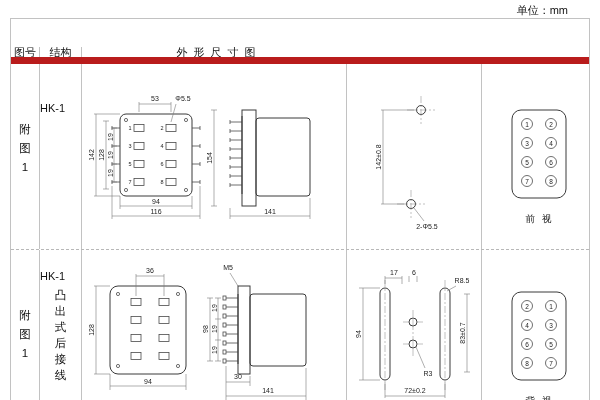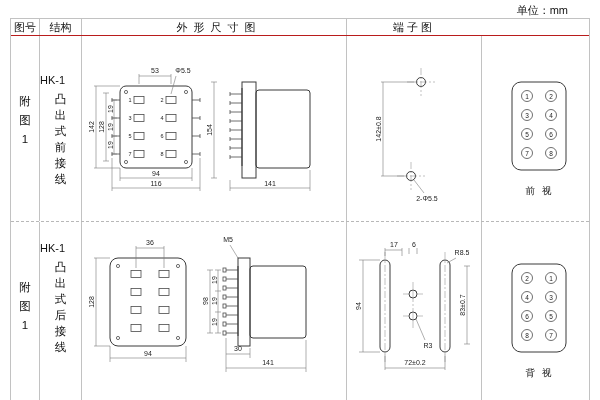--- a/index.html
+++ b/index.html
@@ -1,21 +1,21 @@
 <!DOCTYPE html>
 <html><head>
 <meta charset="utf-8">
 <style>
   *{box-sizing:border-box;}
   html,body{margin:0;padding:0;background:#e9e9e9;}
   .page{position:relative;width:600px;height:400px;background:#ffffff;font-family:"Liberation Sans",sans-serif;color:#222;overflow:hidden;margin:0 auto;}
   .unit{position:absolute;top:3px;right:32px;font-size:11px;color:#111;}
   .tbl{position:absolute;left:10px;top:18px;width:580px;border:1px solid #c2c2c2;background:#fff;}
   .row{display:grid;grid-template-columns:28px 42px 265px 135px 110px;}
-  .hrow{height:17px;border-bottom:1px solid #b91c1c;}
+  .hrow{height:17px;border-bottom:7px solid #b91c1c;margin-top:28px;}
   .hrow .cell{display:flex;align-items:center;justify-content:center;font-size:11px;color:#111;}
   .brow1{height:185px;}
   .brow2{height:180px;border-top:1px dashed #b8b8b8;}
   .cell{border-left:1px solid #c2c2c2;overflow:hidden;position:relative;}
   .cell:first-child{border-left:none;}
   .ls3{letter-spacing:3px;}
   .ls6{letter-spacing:6px;padding-left:10px;}
   .vchars{width:15px;margin:0 auto;word-break:break-all;text-align:center;font-size:11.5px;color:#111;}
   .figno{line-height:19px;padding-top:56px;}
   .model{text-align:left;font-size:11px;color:#111;}
@@ -38,30 +38,28 @@
 
 <div class="page">
   <div class="unit">单位：mm</div>
 
   <div class="tbl">
 
     <div class="row hrow">
       <div class="cell">图号</div>
       <div class="cell">结构</div>
       <div class="cell ls6">外形尺寸图</div>
-      <div class="cell ls3">端子图</div>
     </div>
 
     <div class="row brow1">
       <div class="cell">
         <div class="vchars figno">附图1</div>
       </div>
       <div class="cell">
         <div class="model m1">HK-1</div>
-        <div class="vchars sdesc">凸出式前接线</div>
       </div>
 
       <div class="cell">
         <svg width="265" height="185" viewBox="0 0 265 185">
           <g>
             <rect class="ol" x="38" y="50" width="72" height="82" rx="6"></rect>
             <circle class="sq" cx="44" cy="56" r="1.6"></circle>
               <circle class="sq" cx="104" cy="56" r="1.6"></circle>
             <circle class="sq" cx="44" cy="126" r="1.6"></circle>
               <circle class="sq" cx="104" cy="126" r="1.6"></circle>

